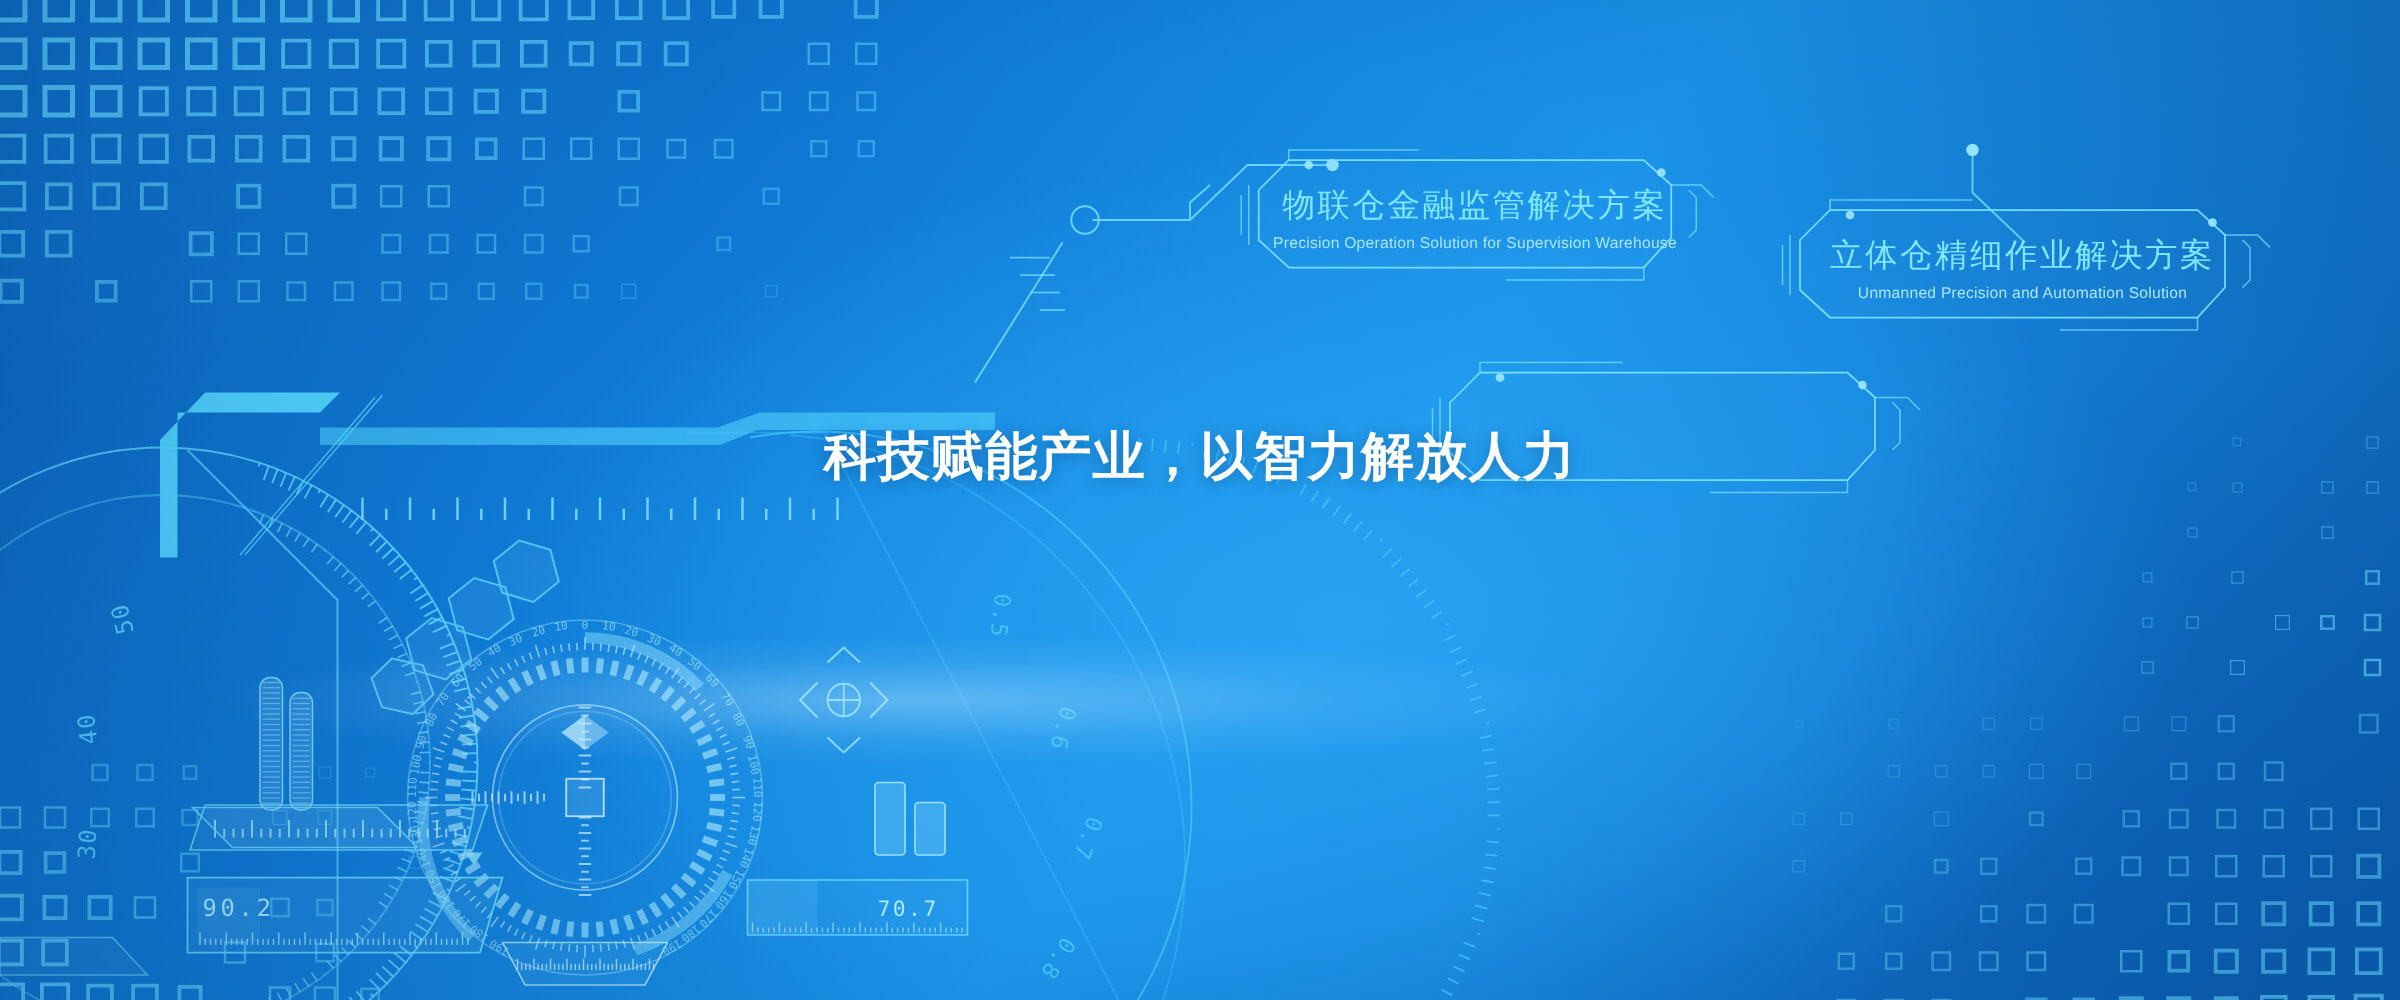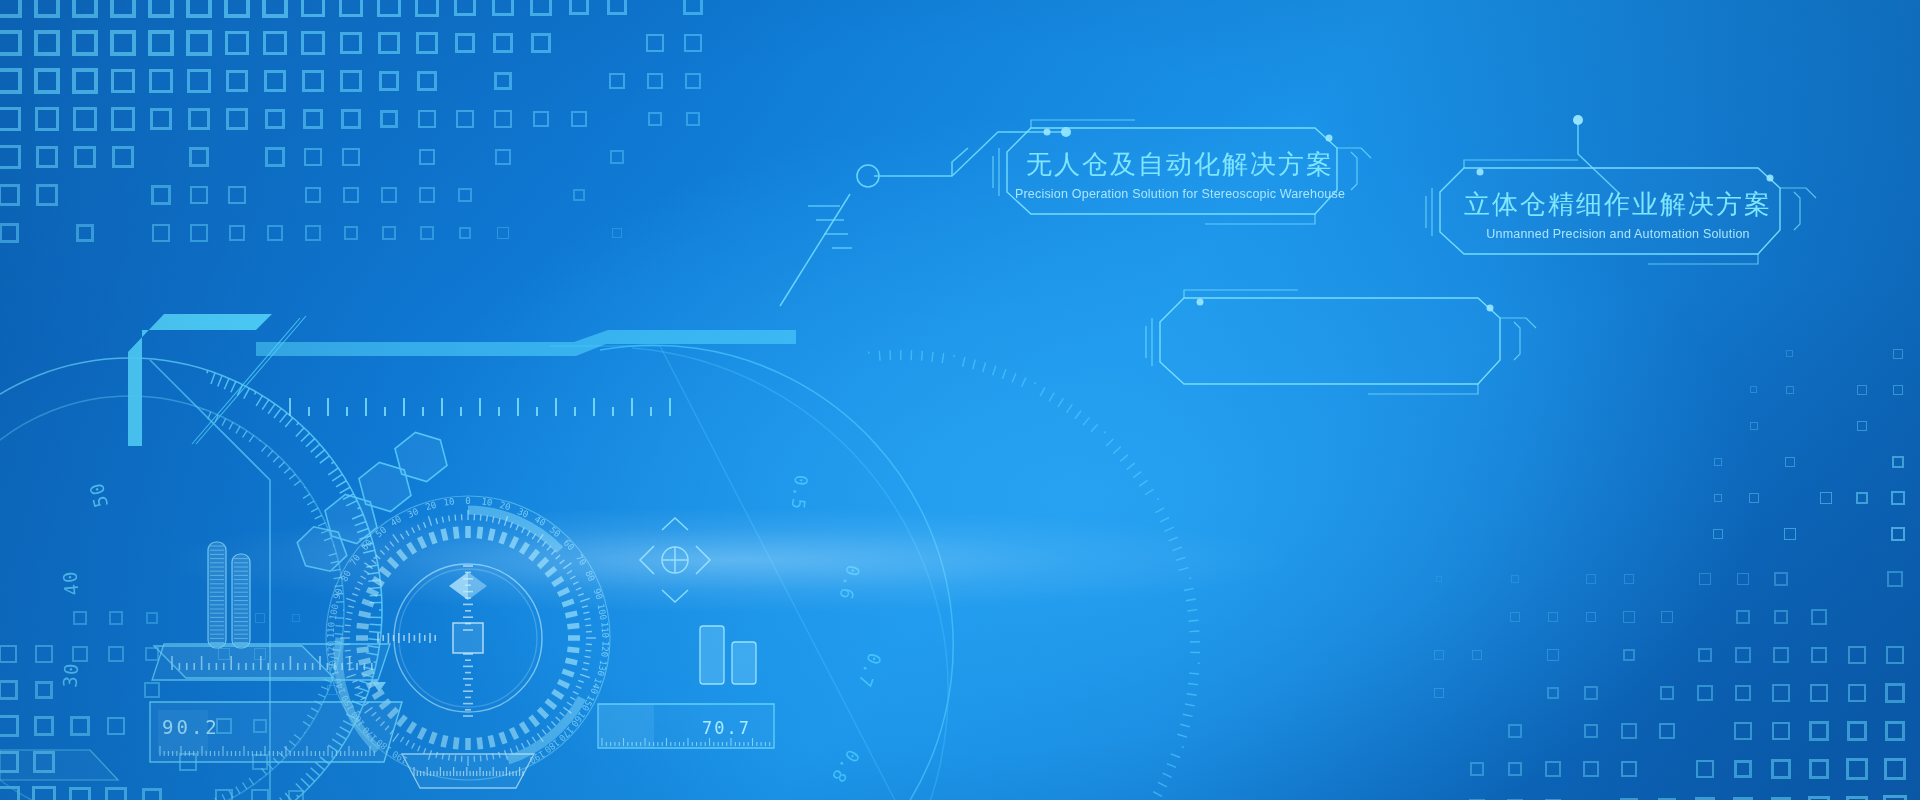--- a/index.html
+++ b/index.html
@@ -1082,22 +1082,22 @@
         <path d="M 14 30 L 14 78"></path>
         <path d="M 366 34 L 372 40 L 372 66 L 366 72"></path>
         <path d="M 352 30 L 376 30 L 386 40"></path>
         <path d="M 46 10 L 46 2 L 150 2"></path>
         <path d="M 330 96 L 330 106 L 220 106"></path>
       </g>
       <circle cx="62" cy="14" r="3.5" fill="#9ae8ff" opacity="0.9"></circle>
       <circle cx="344" cy="20" r="3.5" fill="#9ae8ff" opacity="0.9"></circle>
     </svg>
     <div class="badge-text" style="top:33px;">
-      <div class="badge-cn">无人仓及自动化解决方案</div>
-      <div class="badge-en">Precision Operation Solution for Stereoscopic Warehouse</div>
+      <div class="badge-cn">物联仓金融监管解决方案</div>
+      <div class="badge-en">Precision Operation Solution for Supervision Warehouse</div>
     </div>
   </div>
 
   <div class="badge" style="left:1418px; top:158px; width:400px; height:112px; z-index:20;">
     <svg class="badge-svg" viewBox="0 0 400 112" preserveAspectRatio="none">
       <path d="M 22 34 L 46 10 L 340 10 L 362 30 L 362 72 L 340 96 L 46 96 L 22 74 Z" fill="rgba(70,190,255,0.07)" stroke="#7fe6ff" stroke-width="1.4" opacity="0.9"></path>
       <g fill="none" stroke="#7fe6ff" stroke-width="1.2" opacity="0.7">
         <path d="M 8 38 L 8 70"></path>
         <path d="M 14 30 L 14 78"></path>
         <path d="M 376 34 L 382 40 L 382 66 L 376 72"></path>
@@ -1125,20 +1125,21 @@
         <path d="M 46 10 L 46 2 L 160 2"></path>
         <path d="M 340 96 L 340 106 L 230 106"></path>
       </g>
       <circle cx="62" cy="14" r="3.5" fill="#9ae8ff" opacity="0.9"></circle>
       <circle cx="352" cy="20" r="3.5" fill="#9ae8ff" opacity="0.9"></circle>
     </svg>
   </div>
 
 
   <div class="hero">
+    <div class="hero-sub">科技赋能产业，以智力解放人力</div>
   </div>
 
   <div class="hud" style="left:150px; top:640px; width:260px; height:130px;">
     <svg width="260" height="130" viewBox="0 0 260 130">
 
       <path d="M 14 4 L 240 4 L 228 40 L 2 40 Z" fill="rgba(140,220,255,0.10)" stroke="#6fdcff" stroke-width="1.3" opacity="0.85"></path>
       <g id="strip-ticks" stroke="#a8ebff" stroke-width="1.6" opacity="0.8">
           <line x1="22" y1="30" x2="22" y2="16"></line>
           <line x1="29.4" y1="30" x2="29.4" y2="23"></line>
           <line x1="36.8" y1="30" x2="36.8" y2="23"></line>

